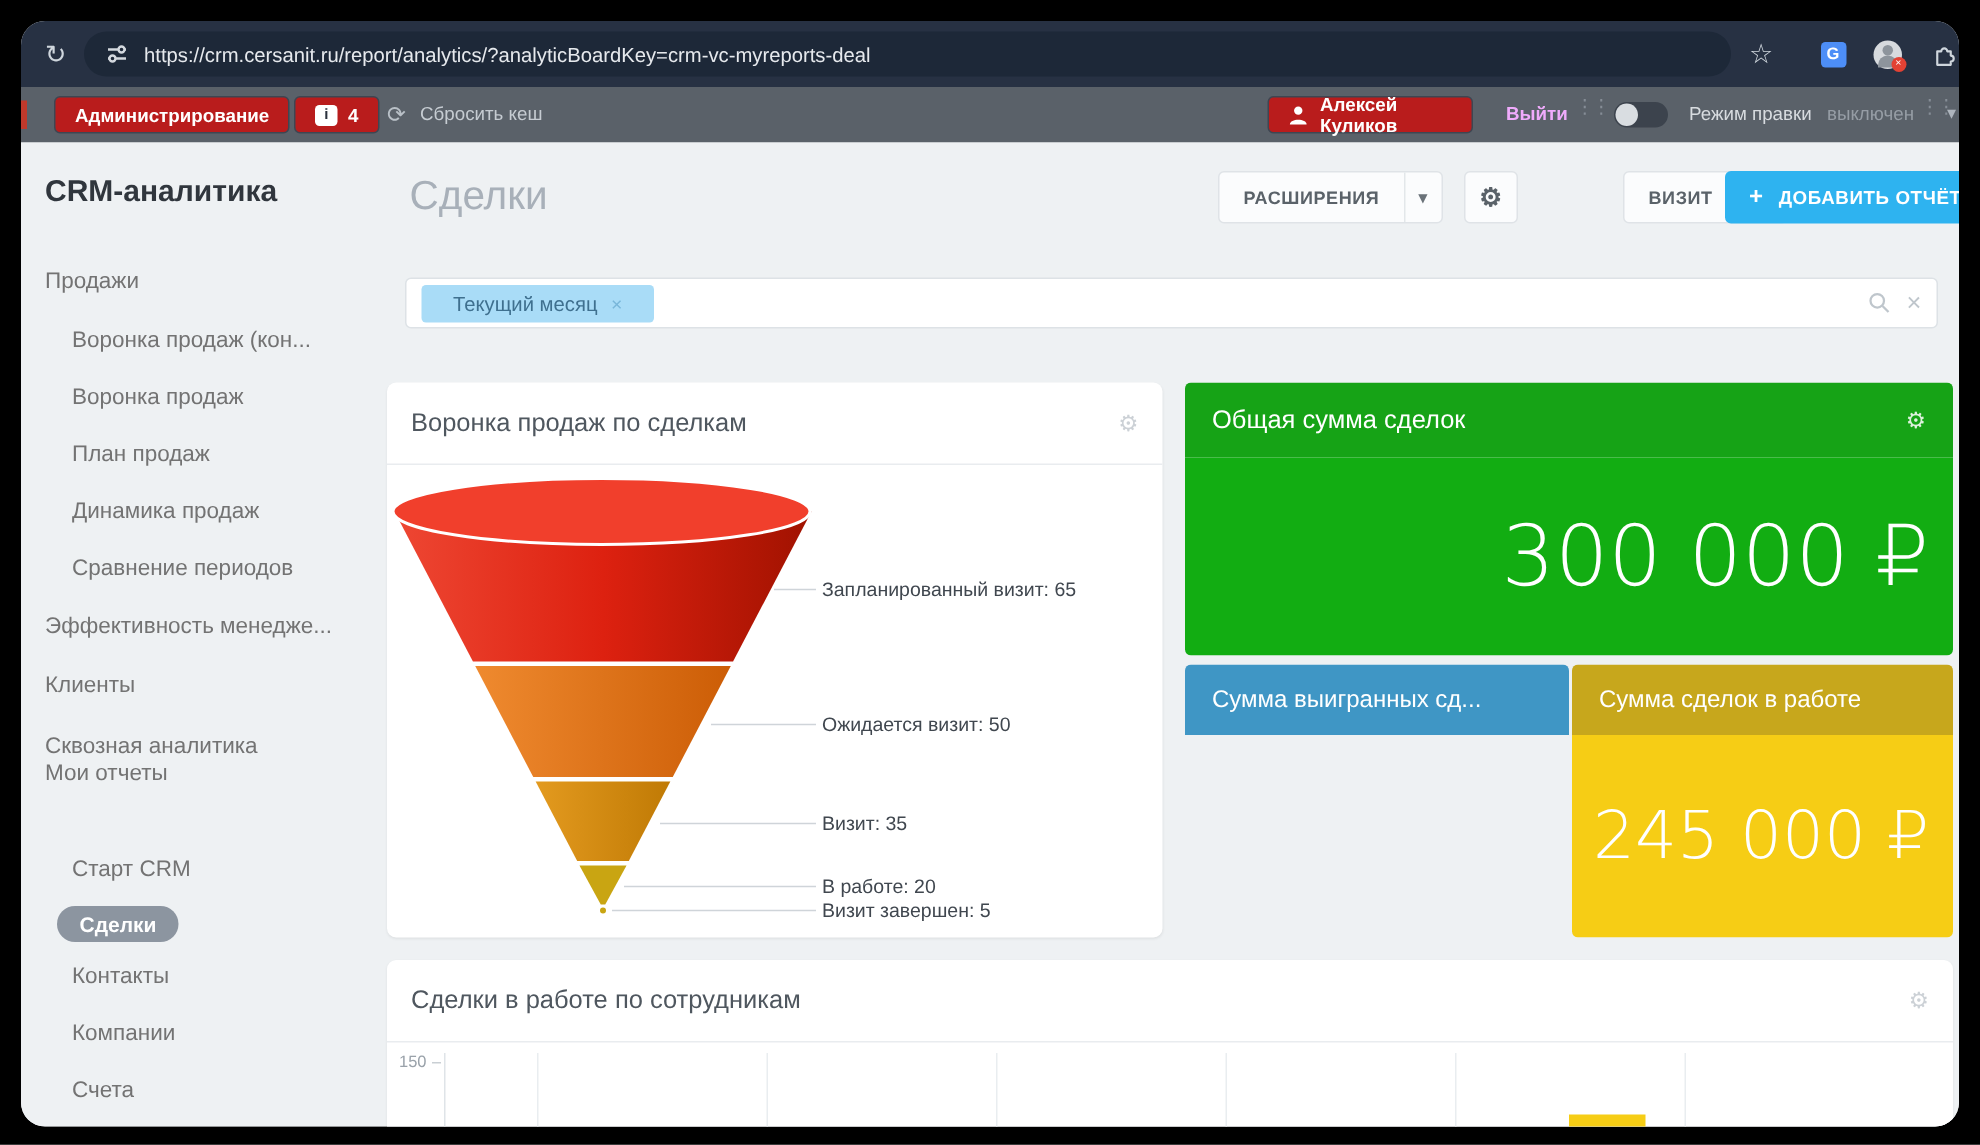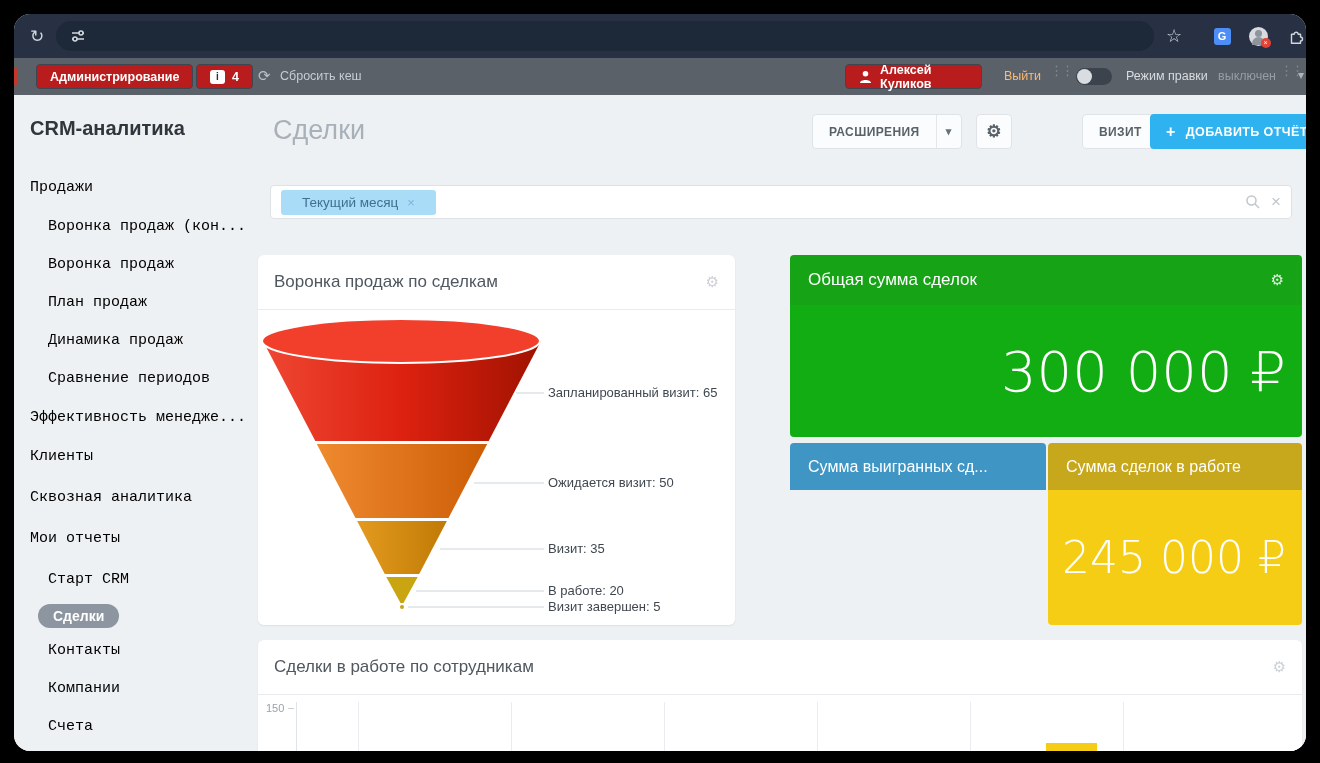--- a/index.html
+++ b/index.html
@@ -33,21 +33,21 @@
   .toggle .knob { position:absolute; left:1px; top:1px; width:15px; height:15px; border-radius:50%; background:#d9dde1; }
   .mode-label { position:absolute; left:1112px; top:11px; font-size:12.5px; color:#d8dce0; }
   .mode-state { position:absolute; left:1204px; top:11px; font-size:12.5px; color:#969da5; }
   .adm-caret { position:absolute; left:1284px; top:10px; color:#aeb5bd; font-size:12px; cursor:pointer; }
 
   
   .app { position:absolute; left:0; top:81px; width:100%; height:656px; background:#eef1f3; }
 
   
   .sb-title { position:absolute; left:16px; top:22px; font-size:20px; font-weight:bold; color:#30363d; }
-  .si { position:absolute; left:16px; font-size:15px; color:#000000; cursor:pointer; white-space:nowrap;font-family:Liberation Mono, monospace; }
+  .si { position:absolute; left:16px; font-size:15px; color:#737373; cursor:pointer; white-space:nowrap; }
   .si.l2 { left:34px; }
   .si-pill { position:absolute; left:24px; background:#8c95a0; color:#fff; font-weight:bold; font-size:14px; border-radius:14px; padding:4px 15px; cursor:pointer; }
 
   
   .page-title { position:absolute; left:259px; top:20px; font-size:27px; font-weight:300; color:#a8b0b9; }
   .hbtn { position:absolute; top:19px; height:35px; background:#fbfcfd; border:1px solid #dfe3e7; border-radius:4px; color:#5a6269; font-size:12px; font-weight:bold; letter-spacing:.4px; display:flex; align-items:center; cursor:pointer; }
   .hbtn .lbl { padding:0 16px; }
   .hbtn .caret { border-left:1px solid #e3e7ea; width:34px; align-self:stretch; display:flex; align-items:center; justify-content:center; color:#6a7279; font-size:11px; }
   .gearbtn { justify-content:center; width:36px; font-size:17px; }
   .bluebtn { position:absolute; left:1136px; top:19px; width:170px; height:35px; background:#2eb3f0; border-radius:4px; color:#fff; font-size:12.5px; font-weight:bold; letter-spacing:.4px; display:flex; align-items:center; justify-content:flex-start; padding-left:16px; cursor:pointer; }
@@ -59,21 +59,21 @@
   .ftag .x { color:#79b7da; margin-left:9px; font-size:13px; }
   .f-icons { margin-left:auto; display:flex; align-items:center; gap:10px; color:#bfc6cc; }
   .f-icons .x { font-size:17px; cursor:pointer; }
 
   
   .card { position:absolute; background:#fff; border-radius:6px; box-shadow:0 1px 2px rgba(0,0,0,.07); overflow:hidden; }
   .card-head { position:relative; height:55px; border-bottom:1px solid #e9ecef; display:flex; align-items:center; padding:0 16px; }
   .card-title { font-size:17px; color:#4f575f; }
   .card-gear { margin-left:auto; color:#ccd1d6; font-size:15px; cursor:pointer; }
 
-  .funnel-card { left:244px; top:160px; width:477px; height:370px; }
+  .funnel-card { left:244px; top:160px; width:517px; height:370px; }
   .funnel-svg { position:absolute; left:0; top:55px; }
   .flabel { position:absolute; left:290px; font-size:13px; color:#40474f; white-space:nowrap; }
 
   
   .kpi { position:absolute; border-radius:4px; overflow:hidden; }
   .kpi-head { height:50px; display:flex; align-items:center; padding:0 18px; color:#fff; font-size:17px; }
   .kpi-head .card-gear { color:#fff; opacity:.85; }
   .kpi-body { position:absolute; left:0; right:0; bottom:0; display:flex; align-items:center; justify-content:flex-end; padding-right:16px; color:#fff; font-family:"DejaVu Sans", sans-serif; font-weight:300; }
   .kpi-green { left:776px; top:160px; width:512px; height:182px; }
   .kpi-green .kpi-head { background:#16a316; }
@@ -101,20 +101,21 @@
 
   <div class="chrome">
     <span class="reload">↻</span>
     <div class="urlbar">
       <svg width="16" height="16" viewBox="0 0 16 16">
         <line x1="2" y1="5" x2="14" y2="5" stroke="#d3d8de" stroke-width="1.6"></line>
         <circle cx="11" cy="5" r="2" fill="#1d2838" stroke="#d3d8de" stroke-width="1.6"></circle>
         <line x1="2" y1="11" x2="14" y2="11" stroke="#d3d8de" stroke-width="1.6"></line>
         <circle cx="5" cy="11" r="2" fill="#1d2838" stroke="#d3d8de" stroke-width="1.6"></circle>
       </svg>
+      <span class="url-text">https://crm.cersanit.ru/report/analytics/?analyticBoardKey=crm-vc-myreports-deal</span>
     </div>
     <span class="chrome-ic star" style="left:1150px">☆</span>
     <span class="chrome-ic" style="left:1198px">
         <span class="translate">G</span>
       </span>
     <span class="chrome-ic" style="left:1234px">
       <span class="avatar">
           <span class="head"></span>
           <span class="body"></span>
           <span class="badge">×</span>
@@ -141,21 +142,21 @@
 
     <div class="abtn" style="left:831px; width:137px">
       <span class="user-ic">
         <svg width="13" height="14" viewBox="0 0 14 15">
             <circle cx="7" cy="4" r="3" fill="#fff"></circle>
             <path d="M1 14 c0-4.5 12-4.5 12 0 z" fill="#fff"></path>
           </svg>
       </span>
       <span>Алексей Куликов</span>
     </div>
-    <span class="ab-text" style="left:990px; color:#fdba74; font-weight:normal">Выйти</span>
+    <span class="ab-text" style="left:990px; color:#f0abfc; font-weight:bold">Выйти</span>
     <span class="handle" style="left:1036px">⋮⋮</span>
     <div class="toggle">
         <span class="knob"></span>
       </div>
     <span class="mode-label">Режим правки</span>
     <span class="mode-state">выключен</span>
     <span class="handle" style="left:1266px">⋮⋮</span>
     <span class="adm-caret">▾</span>
   </div>
 
@@ -164,21 +165,21 @@
     <div class="sb-title">CRM-аналитика</div>
     <div class="si" style="top:84px">Продажи</div>
     <div class="si l2" style="top:123px">Воронка продаж (кон...</div>
     <div class="si l2" style="top:161px">Воронка продаж</div>
     <div class="si l2" style="top:199px">План продаж</div>
     <div class="si l2" style="top:237px">Динамика продаж</div>
     <div class="si l2" style="top:275px">Сравнение периодов</div>
     <div class="si" style="top:314px">Эффективность менедже...</div>
     <div class="si" style="top:353px">Клиенты</div>
     <div class="si" style="top:394px">Сквозная аналитика</div>
-    <div class="si" style="top:435px">Мои отчеты</div>
+    <div class="si" style="top:412px">Мои отчеты</div>
     <div class="si l2" style="top:476px">Старт CRM</div>
     <div class="si-pill" style="top:509px">Сделки</div>
     <div class="si l2" style="top:547px">Контакты</div>
     <div class="si l2" style="top:585px">Компании</div>
     <div class="si l2" style="top:623px">Счета</div>
 
     <div class="page-title">Сделки</div>
     <div class="hbtn" style="left:798px; width:150px">
       <span class="lbl">РАСШИРЕНИЯ</span>
       <span class="caret">▾</span>

